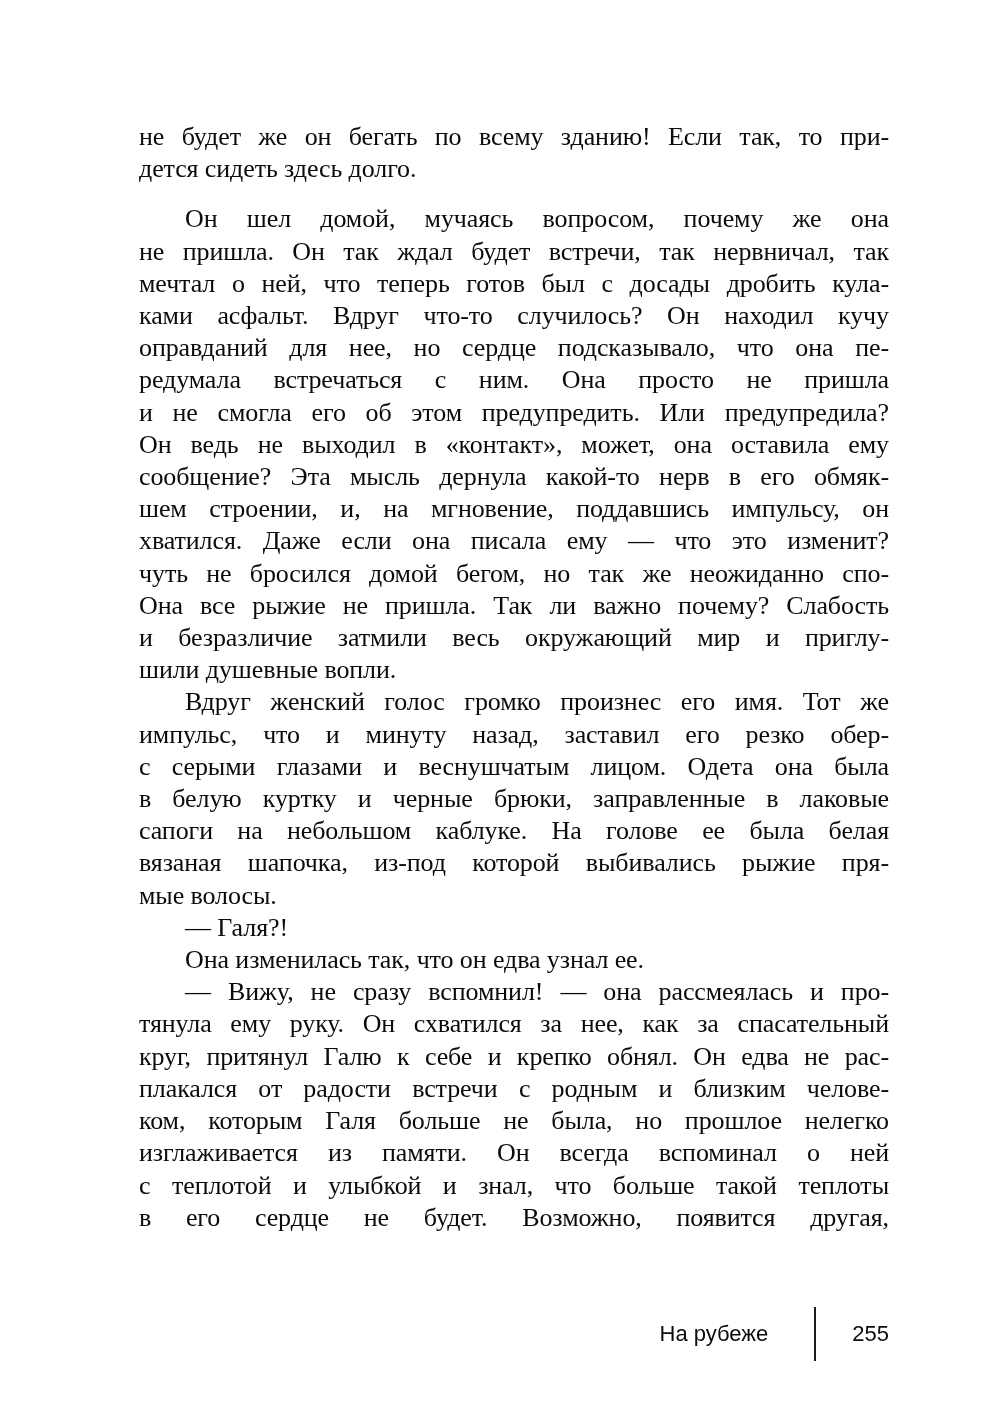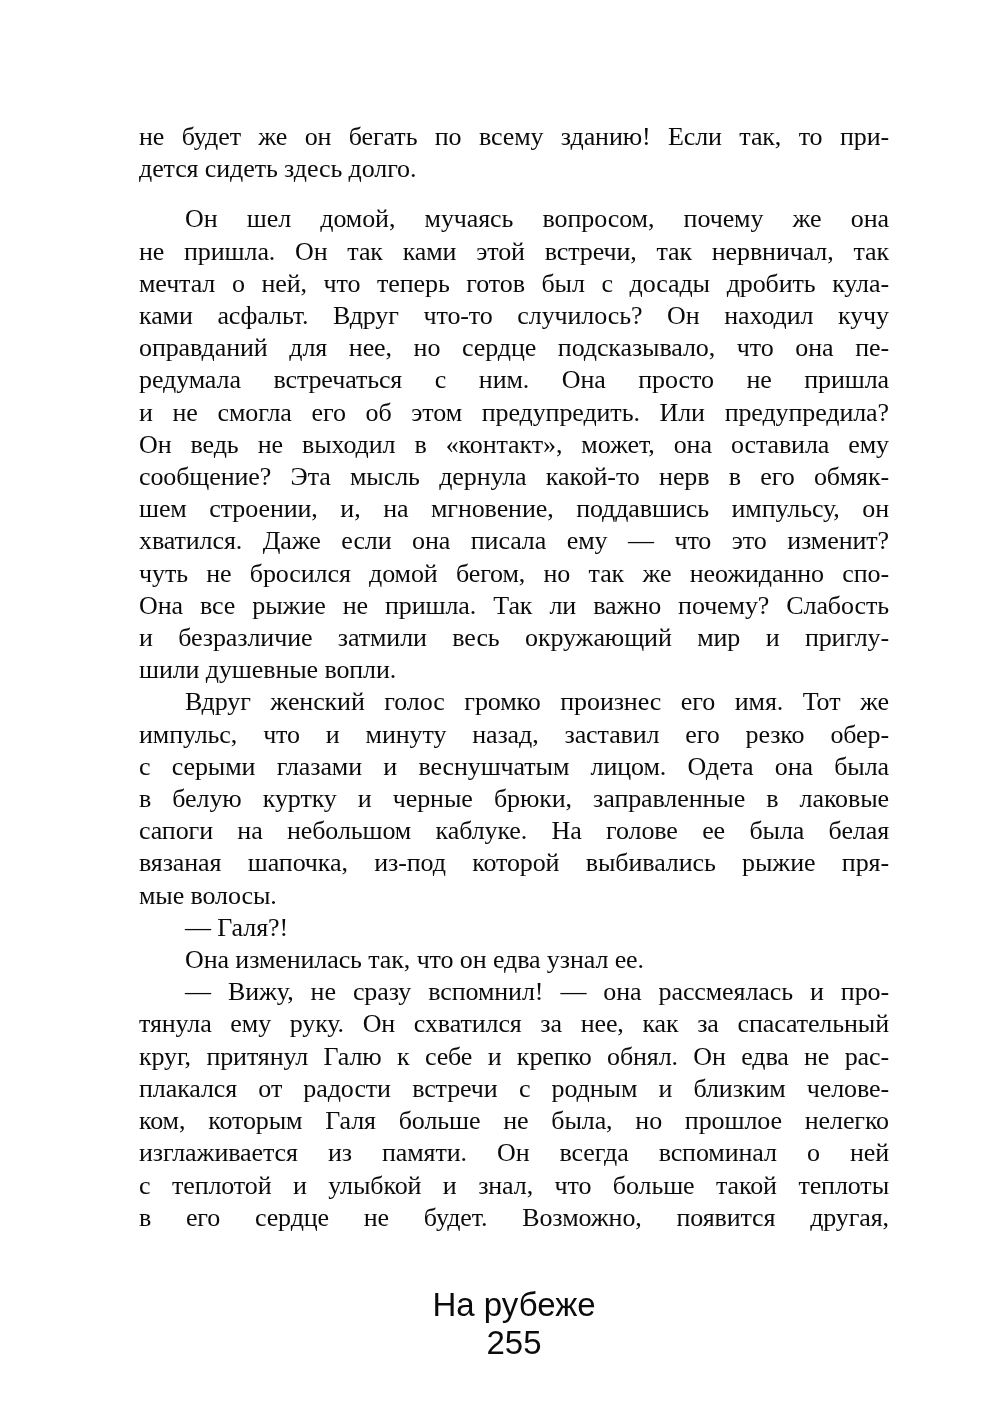--- a/index.html
+++ b/index.html
@@ -43,23 +43,22 @@
   .footer {
     position: absolute;
     left: 139px;
     top: 1306px;
     width: 750px;
     height: 56px;
     display: flex;
     justify-content: flex-end;
     align-items: center;
     font-family: "Liberation Sans", "DejaVu Sans", sans-serif;
-    font-size: 33px;
+    font-size: 22px;
     color: var(--text-color, #0b0b0b);
-    flex-direction: column;
   }
   .footer-rule {
     width: 2px;
     height: 54px;
     background: var(--rule-color, #1a1a1a);
     margin-left: 46px;
     margin-right: 36px;
   }
 </style>
 </head>
@@ -68,21 +67,21 @@
 <div class="page">
 
   <main class="text-block">
 
   <div class="paragraph">
         <div class="line">не будет же он бегать по всему зданию! Если так, то при-</div>
         <div class="line no-fill">дется сидеть здесь долго.</div>
       </div>
       <div class="paragraph scene-break">
         <div class="line indent">Он шел домой, мучаясь вопросом, почему же она</div>
-        <div class="line">не пришла. Он так ками этой встречи, так нервничал, так</div>
+        <div class="line">не пришла. Он так ждал будет встречи, так нервничал, так</div>
         <div class="line">мечтал о ней, что теперь готов был с досады дробить кула-</div>
         <div class="line">ками асфальт. Вдруг что-то случилось? Он находил кучу</div>
         <div class="line">оправданий для нее, но сердце подсказывало, что она пе-</div>
         <div class="line">редумала встречаться с ним. Она просто не пришла</div>
         <div class="line">и не смогла его об этом предупредить. Или предупредила?</div>
         <div class="line">Он ведь не выходил в «контакт», может, она оставила ему</div>
         <div class="line">сообщение? Эта мысль дернула какой-то нерв в его обмяк-</div>
         <div class="line">шем строении, и, на мгновение, поддавшись импульсу, он</div>
         <div class="line">хватился. Даже если она писала ему — что это изменит?</div>
         <div class="line">чуть не бросился домой бегом, но так же неожиданно спо-</div>

